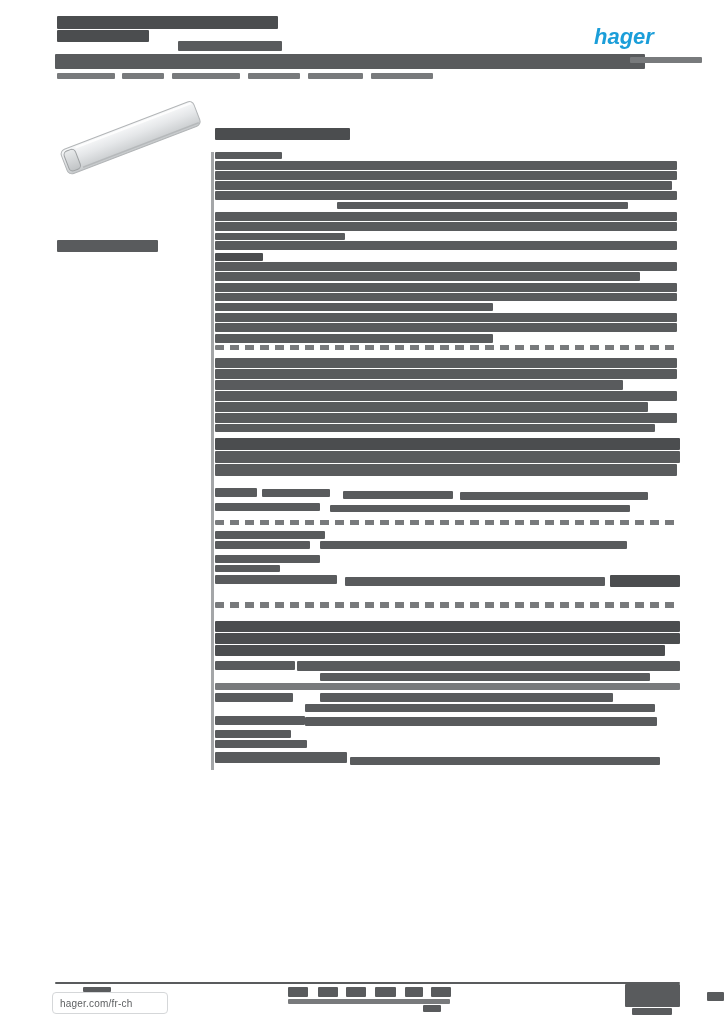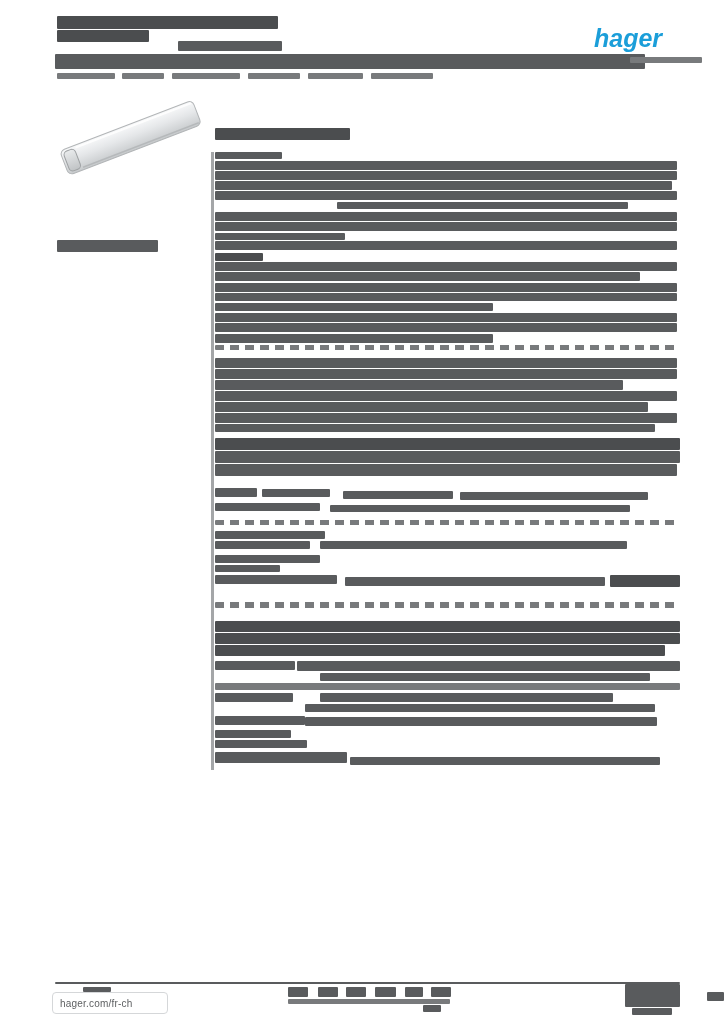--- a/index.html
+++ b/index.html
@@ -17,21 +17,21 @@
   .bar{
     position:absolute;
     border-radius:1px;
   }
   .bar.dash{
     background:repeating-linear-gradient(90deg, var(--c) 0 9px, transparent 9px 15px) !important;
   }
   .logo{
     position:absolute;
     left:594px;top:26px;
-    font-size:25px;
+    font-size:22px;
     font-weight:bold;
     font-style:italic;
     letter-spacing:0px;
     line-height:1;
   }
   .content-rule{
     position:absolute;
     left:211px;top:152px;
     width:3px;height:618px;
     background:#a4a6a8;

